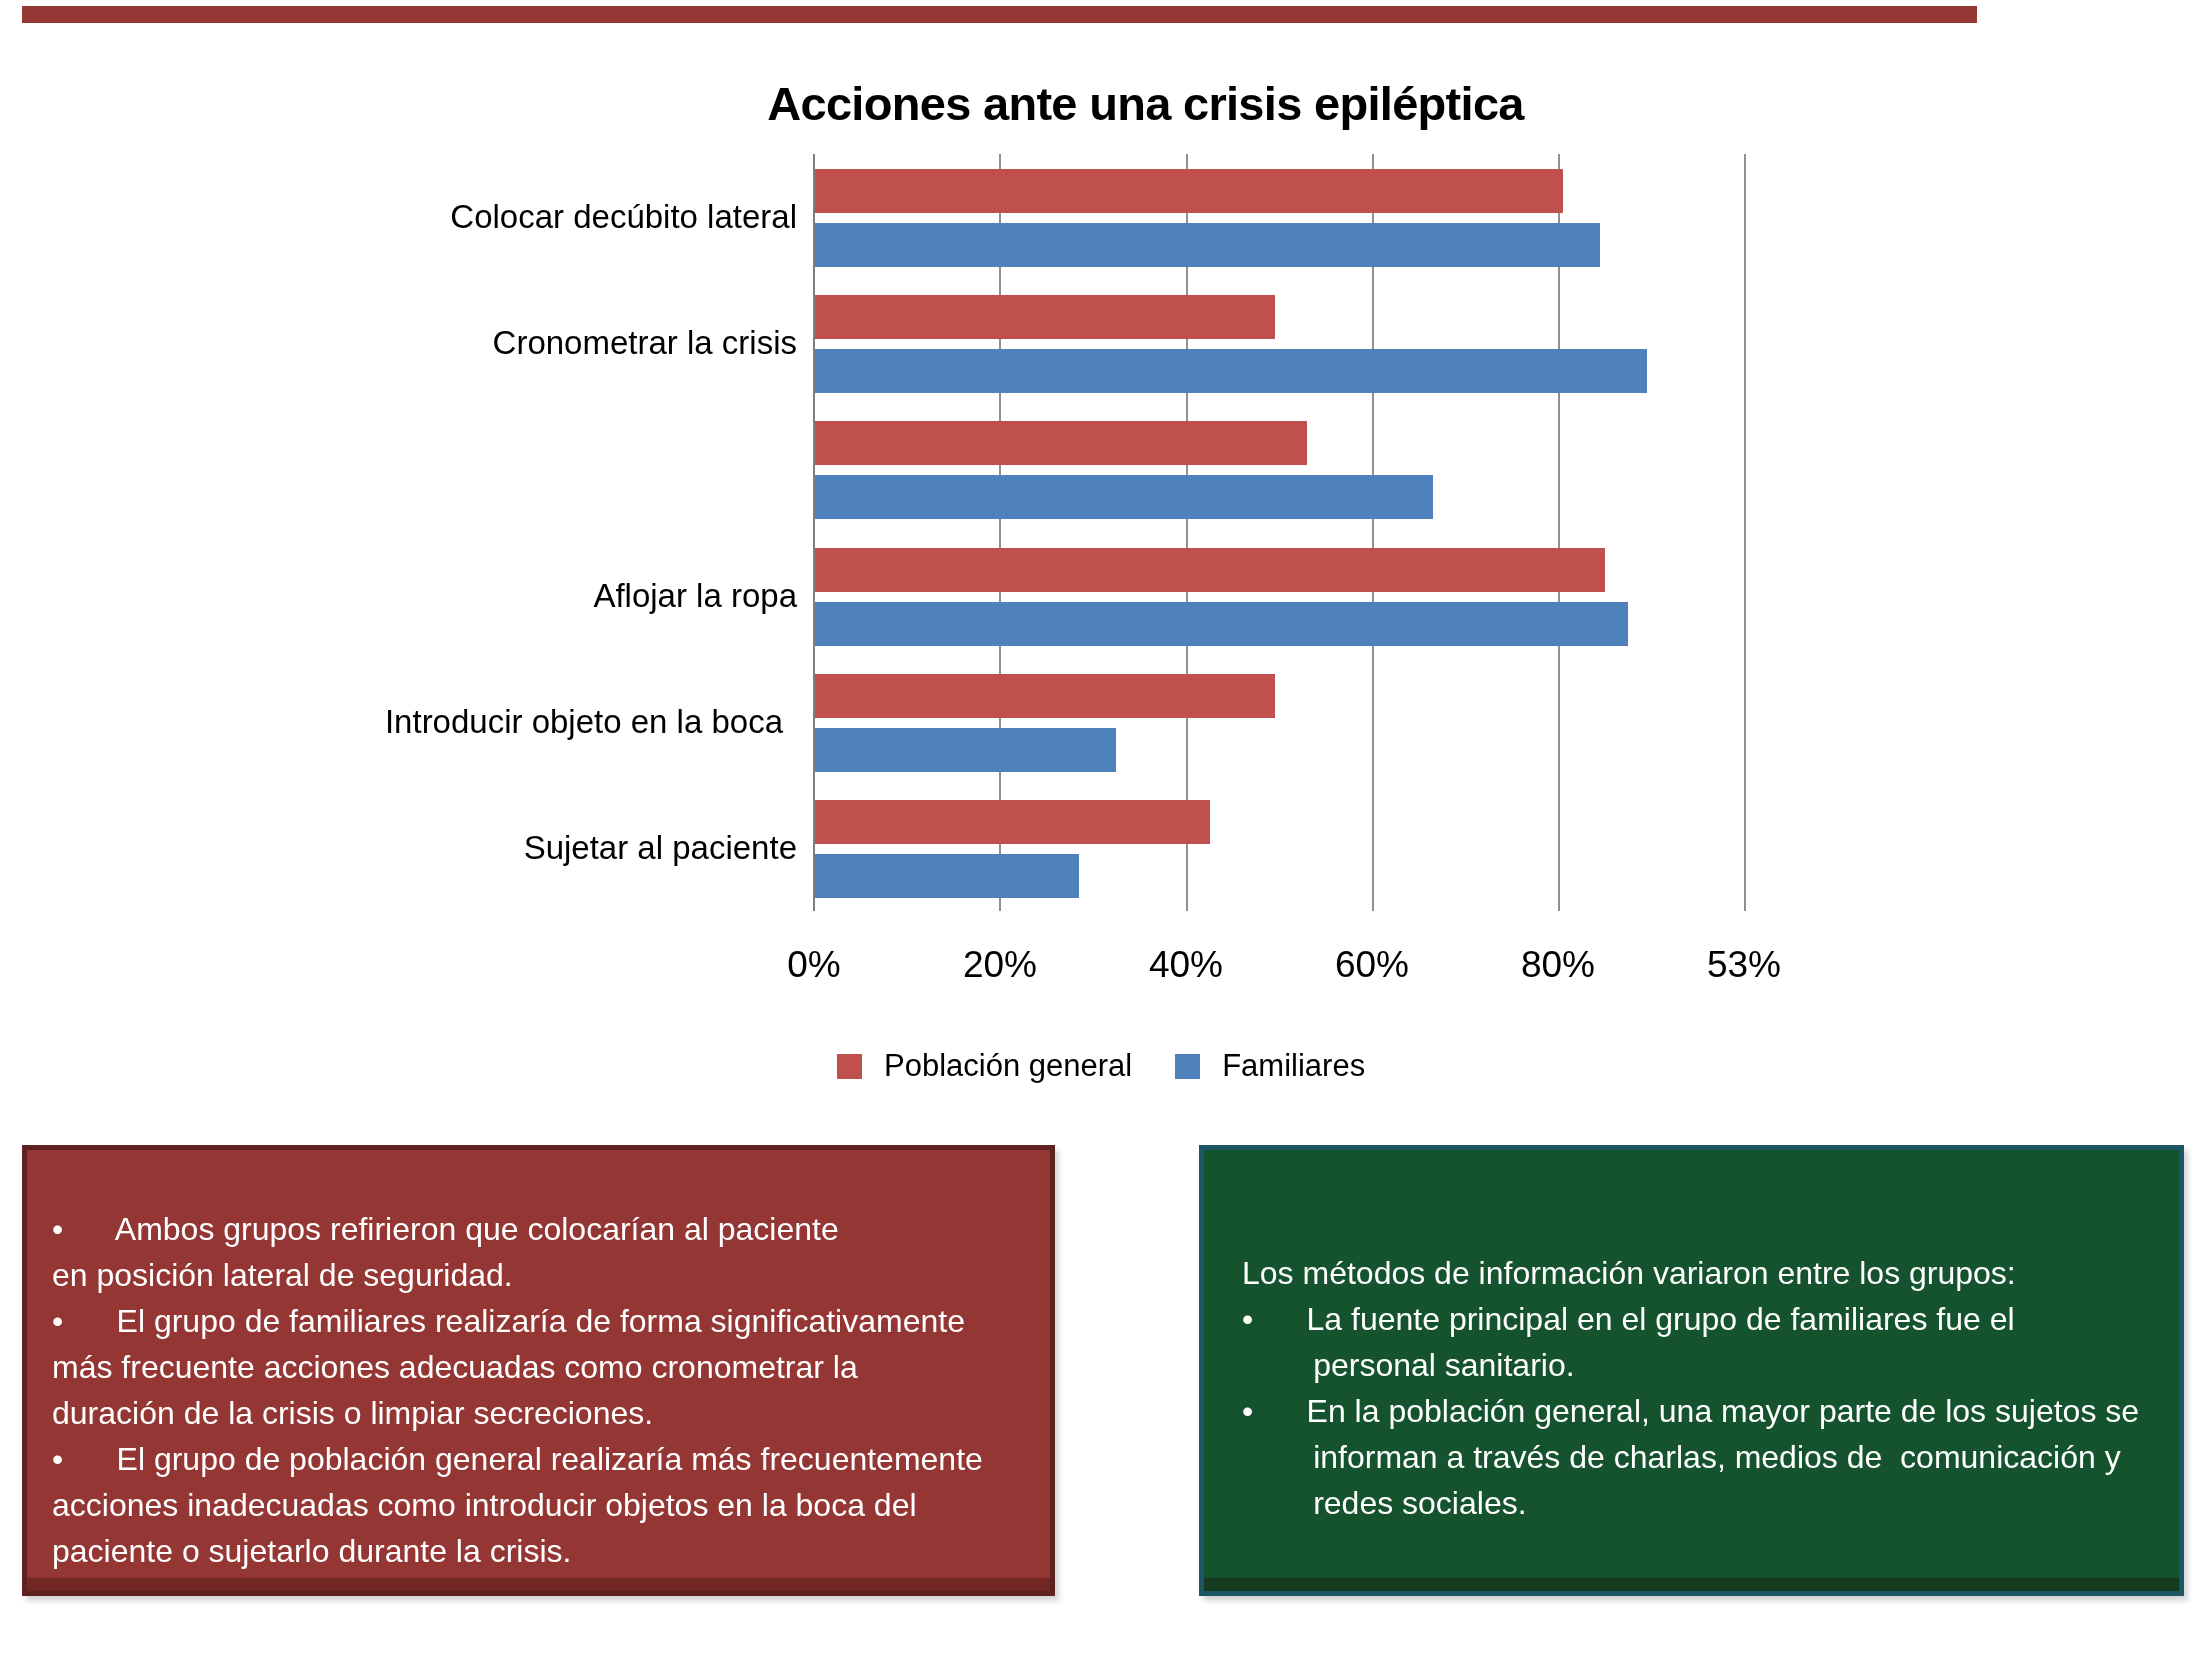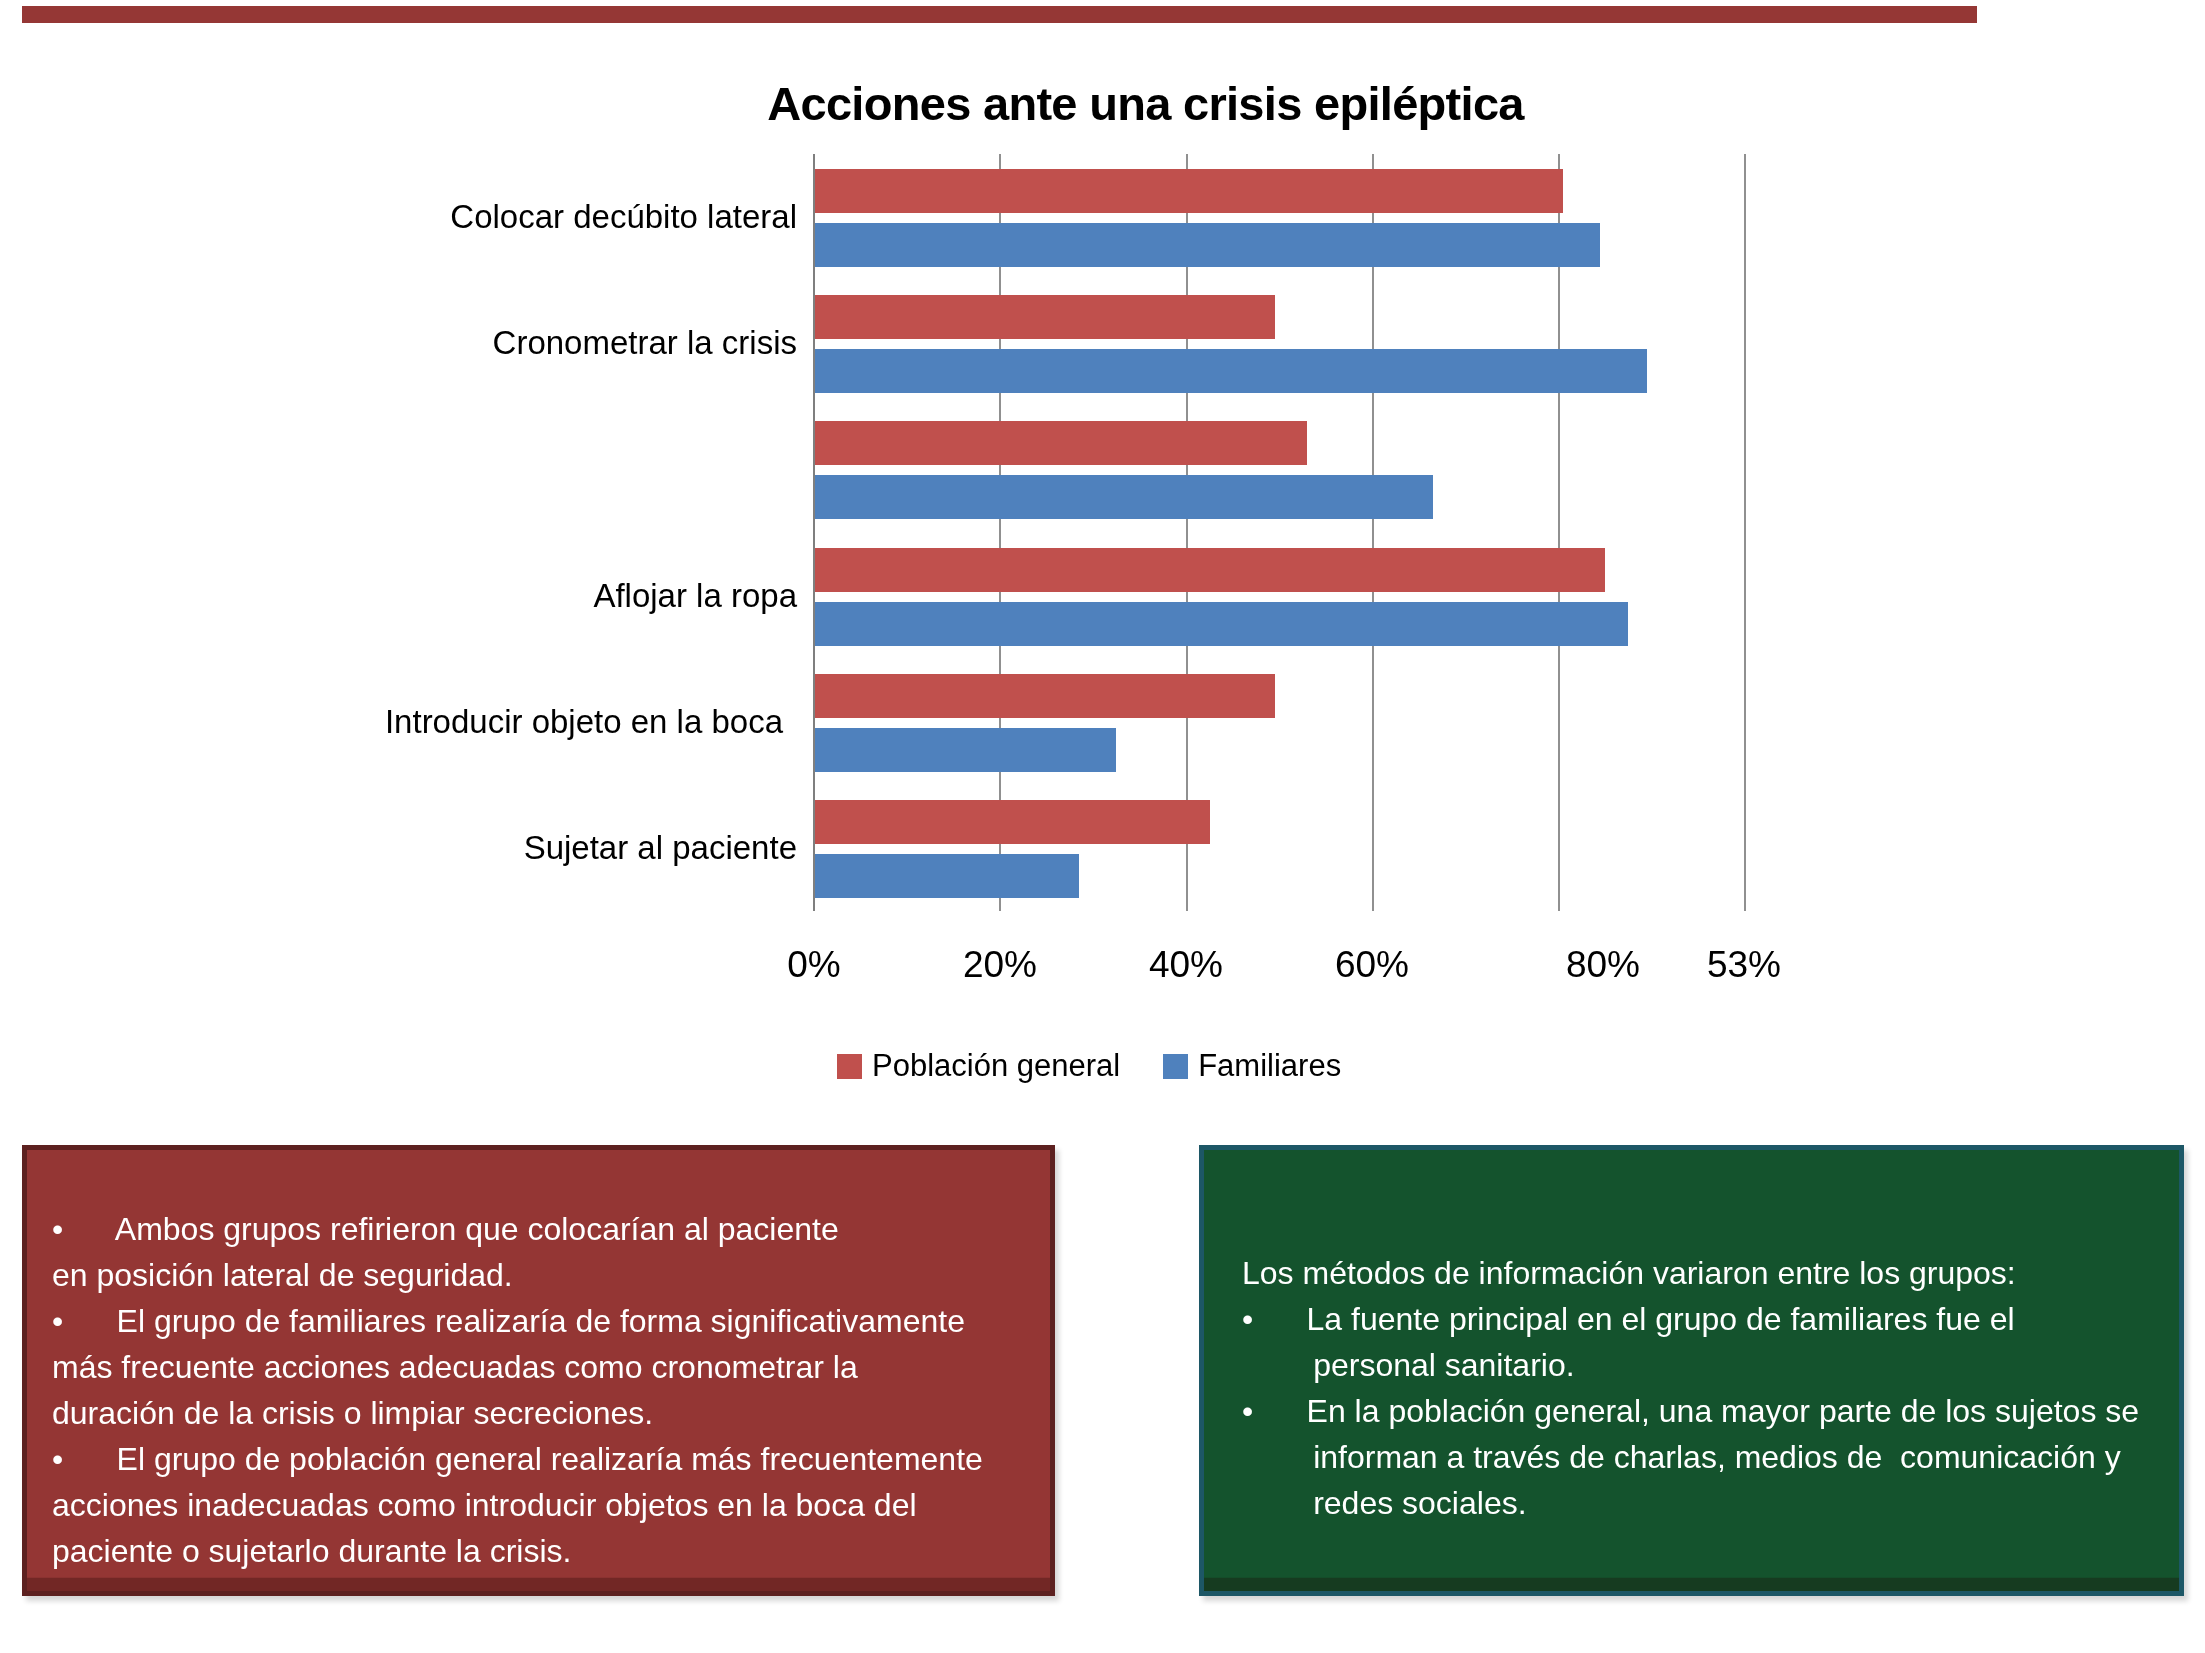--- a/index.html
+++ b/index.html
@@ -20,21 +20,21 @@
 
   .cats{position:absolute;left:371px;top:154px;width:426px;height:757px;}
   .cat{position:absolute;right:0;width:100%;display:flex;align-items:center;justify-content:flex-end;
        font-size:33px;color:#000;line-height:1.15;}
   .cat.center{justify-content:center;text-align:center;}
 
   .ticks{position:absolute;left:0;top:944px;width:100%;height:44px;}
   .tick{position:absolute;transform:translateX(-50%);font-size:37px;color:#000;white-space:nowrap;}
 
   .legend{position:absolute;left:837px;top:1048px;display:flex;align-items:center;gap:43px;}
-  .legend-item{display:flex;align-items:center;gap:10px;}
+  .legend-item{display:flex;align-items:center;gap:22px;}
   .swatch{width:25px;height:25px;display:inline-block;}
   .legend-label{font-size:31px;color:#000;white-space:nowrap;}
 
   
   .note{position:absolute;top:1145px;border:5.9px solid transparent;
         box-shadow:inset 0 -13.2px 0 rgba(30,0,0,0.28), 3.7px 5.1px 5.1px rgba(0,0,0,0.16);}
   .note-text{color:#ffffff;font-size:32px;line-height:46px;white-space:pre-wrap;}
   .note.red{left:22px;width:1023px;height:441px;}
   .note.red .note-text{padding:56px 20.6px 0 25px;}
   .note.teal{left:1191px;width:975px;height:441px;}
@@ -87,21 +87,21 @@
         <div class="row" style="top: 631px; height: 126px;">
           <div class="bar" style="height: 44px; margin-top: 15.4px; width: 396px; background: rgb(192, 80, 77);"></div>
           <div class="bar" style="height: 44px; margin-top: 9.6px; width: 265px; background: rgb(79, 129, 189);"></div>
         </div>
       </div>
     <div class="ticks" id="ticks">
         <span class="tick" style="left: 814px;">0%</span>
         <span class="tick" style="left: 1000px;">20%</span>
         <span class="tick" style="left: 1186px;">40%</span>
         <span class="tick" style="left: 1372px;">60%</span>
-        <span class="tick" style="left: 1558px; margin-left: 45px;">80%</span>
+        <span class="tick" style="left: 1558px;">80%</span>
         <span class="tick" style="left: 1744px;">53%</span>
       </div>
     <div class="legend" id="legend">
         <div class="legend-item">
           <span class="swatch" style="background: rgb(192, 80, 77);"></span>
           <span class="legend-label">Población general</span>
         </div>
         <div class="legend-item">
           <span class="swatch" style="background: rgb(79, 129, 189);"></span>
           <span class="legend-label">Familiares</span>

